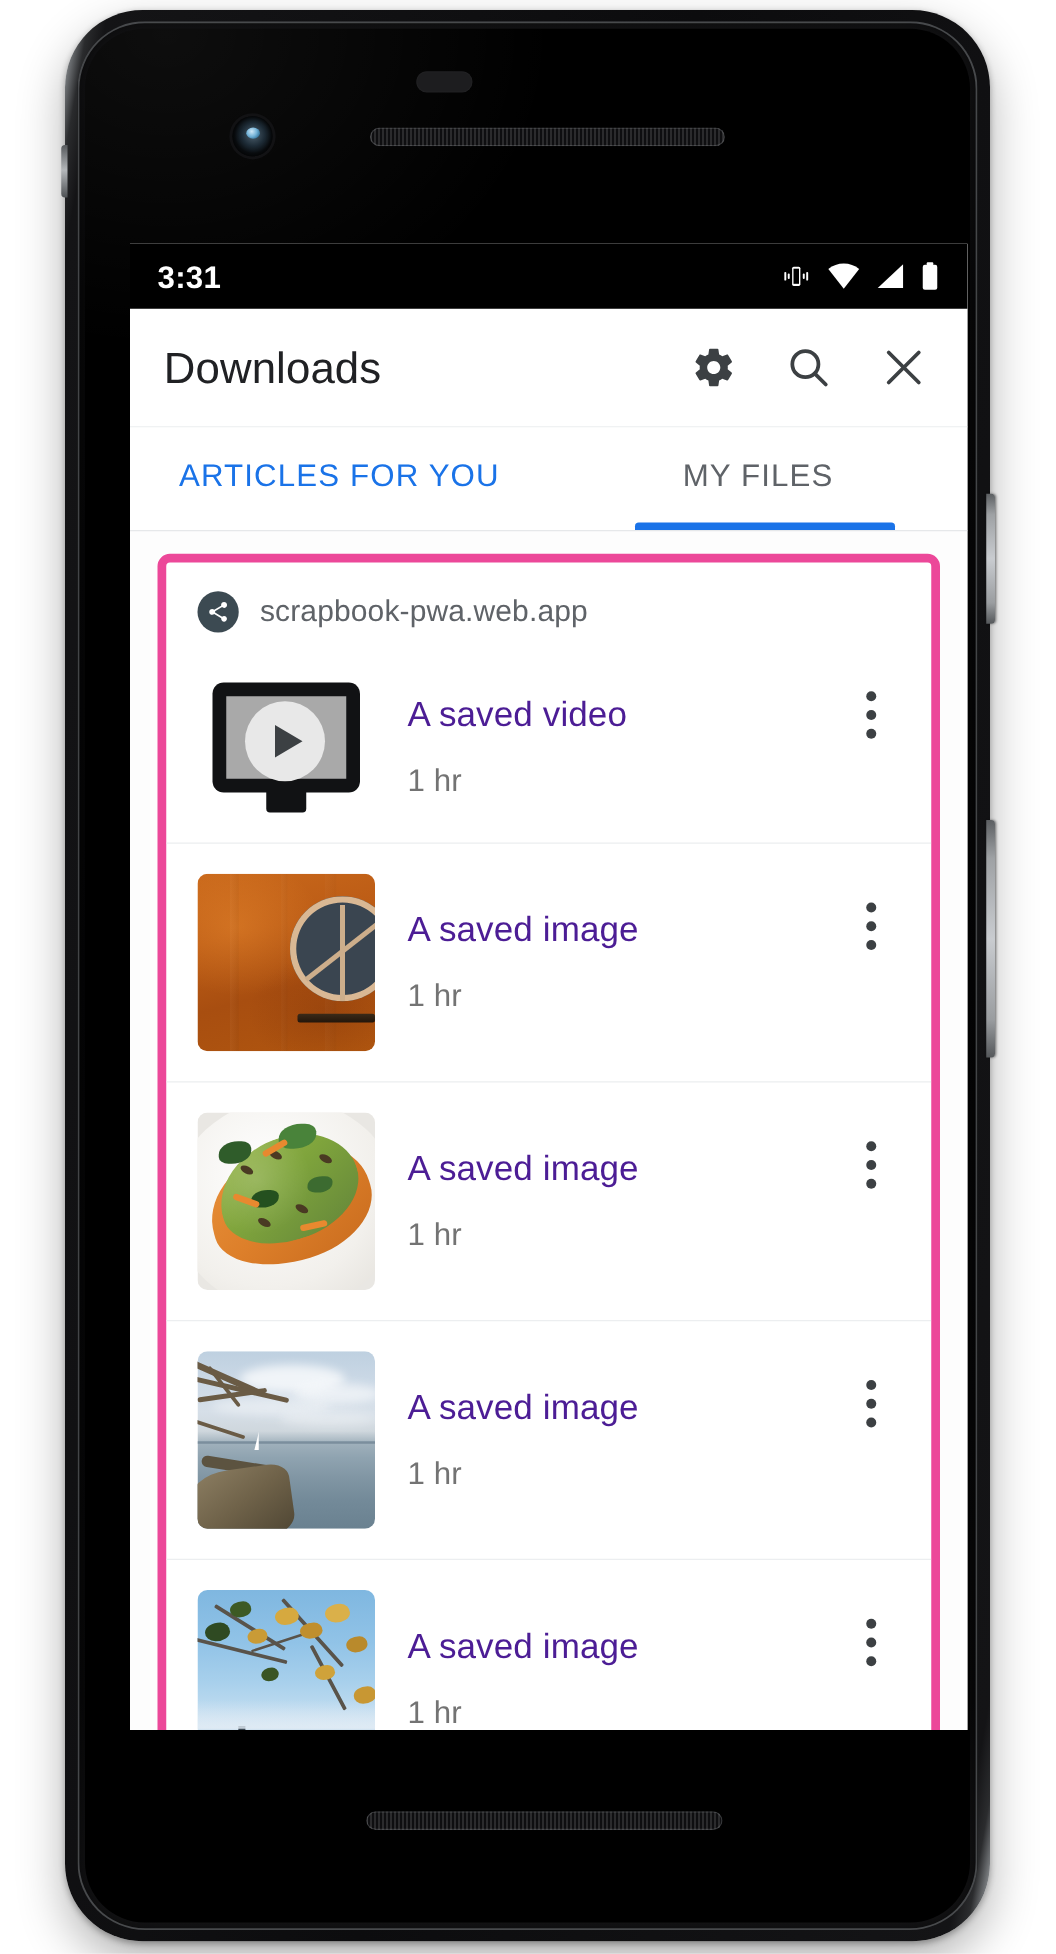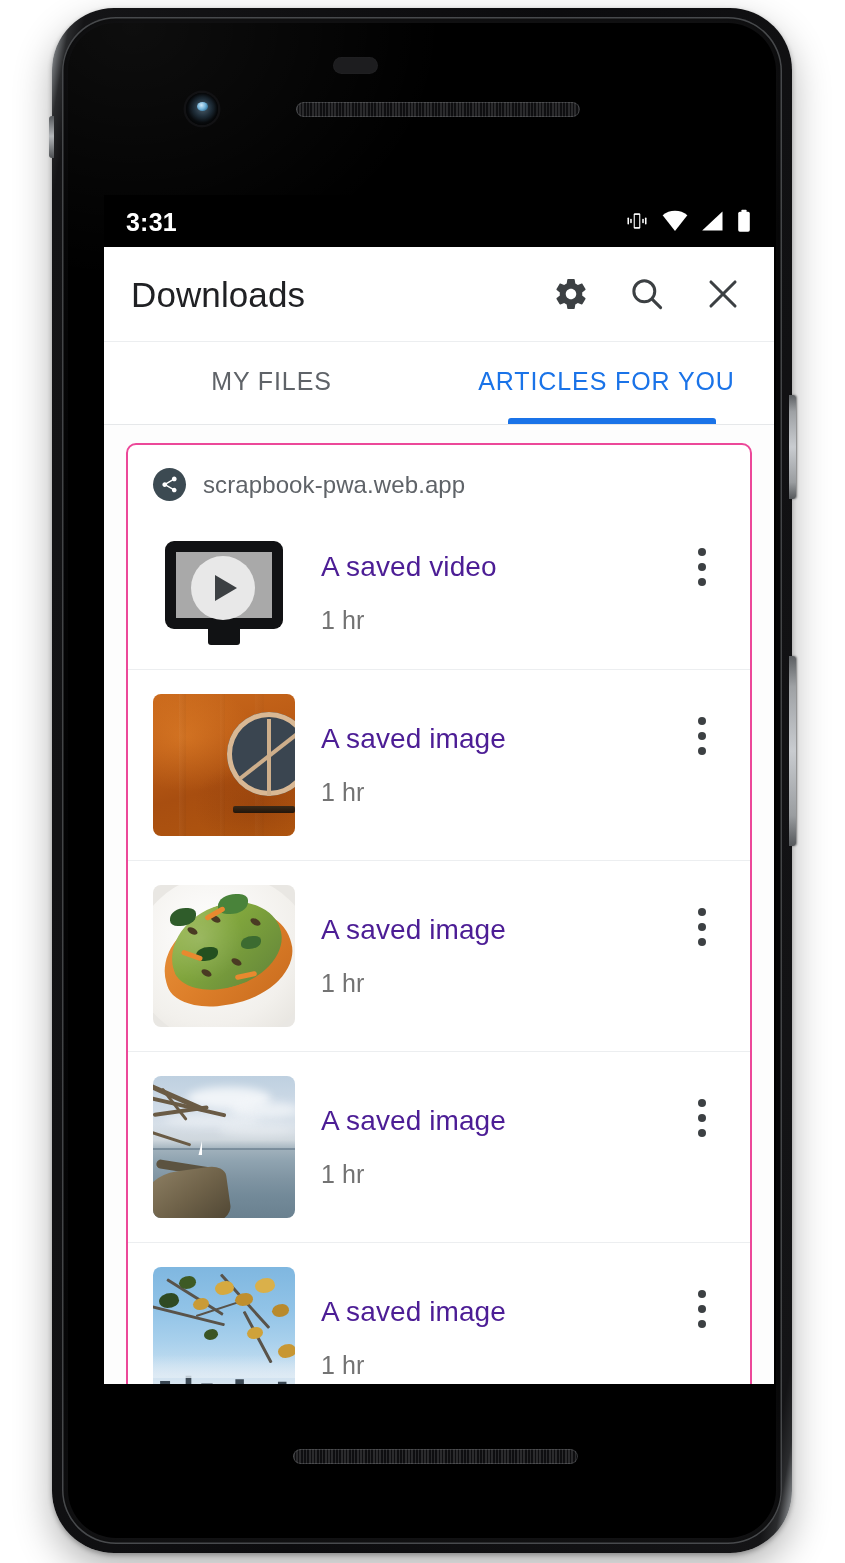--- a/index.html
+++ b/index.html
@@ -248,21 +248,21 @@
   
   .content {
     background: #fdfdfd;
     padding: 18px 22px 0 22px;
     box-sizing: border-box;
     height: calc(1189px - 52px - 95px - 82px);
     overflow: hidden;
   }
   .card {
     background: #ffffff;
-    border: 2px solid #ec4899;
+    border: 7px solid #ec4899;
     border-radius: 10px;
     overflow: hidden;
   }
   .card-header {
     display: flex;
     align-items: center;
     gap: 17px;
     padding: 23px 0 16px 25px;
   }
   .favicon {
@@ -628,25 +628,25 @@
               <div class="icon-btn">
                 <svg width="38" height="38" viewBox="0 0 24 24">
                   <line x1="4.4" y1="4.4" x2="19.6" y2="19.6" stroke="#3c4043" stroke-width="1.9" stroke-linecap="round"></line>
                   <line x1="19.6" y1="4.4" x2="4.4" y2="19.6" stroke="#3c4043" stroke-width="1.9" stroke-linecap="round"></line>
                 </svg>
               </div>
             </div>
           </div>
 
           <div class="tabs">
+            <div class="tab active">
+              <span>ARTICLES FOR YOU</span>
+            </div>
             <div class="tab">
               <span>MY FILES</span>
-            </div>
-            <div class="tab active">
-              <span>ARTICLES FOR YOU</span>
             </div>
             <div class="tab-underline"></div>
           </div>
 
           <div class="content">
             <div class="card">
 
               <div class="card-header">
                 <div class="favicon">
                   <svg width="19" height="19" viewBox="0 0 24 24">

